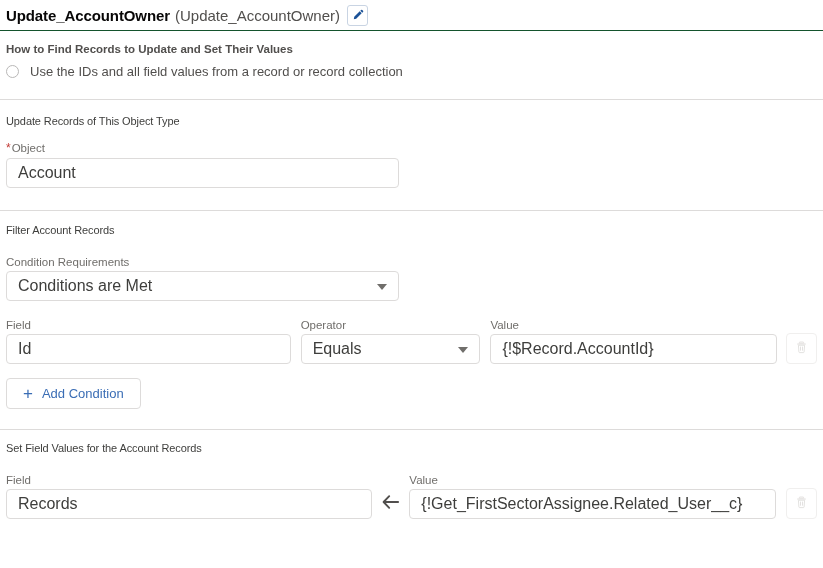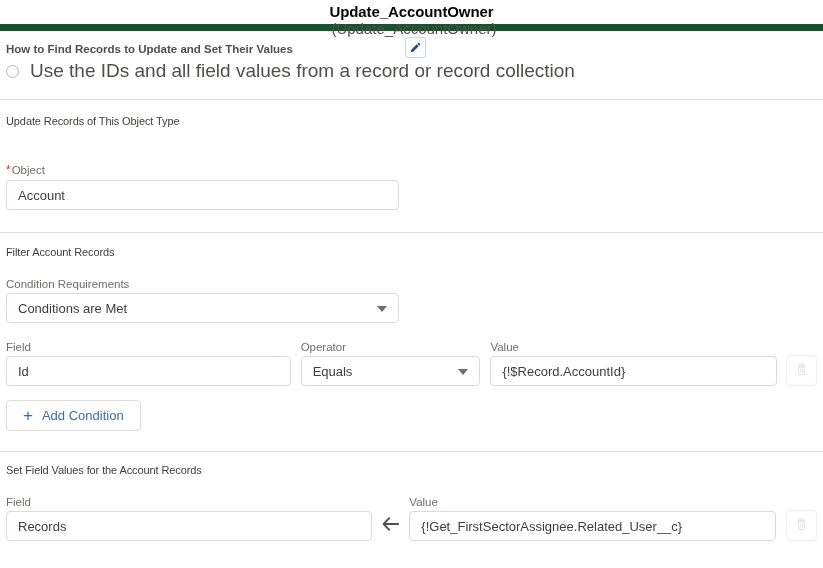--- a/index.html
+++ b/index.html
@@ -16,23 +16,22 @@
     font-size: 13px;
     color: #3e3e3c;
     overflow: hidden;
   }
 
   
   .header {
     height: 31px;
     display: flex;
     align-items: center;
-    padding: 3px 6px;
-    border-bottom: 7px solid #14532d;
-    flex-direction: column;
+    padding: 12px 6px;
+    border-bottom: 1px solid #14532d;
   }
   .title-bold {
     font-size: 15px;
     font-weight: bold;
     color: #080707;
     letter-spacing: -0.1px;
     white-space: nowrap;
   }
   .title-api {
     font-size: 15px;
@@ -116,36 +115,36 @@
     left: 50%;
     top: 50%;
     width: 7px;
     height: 7px;
     margin-left: -3.5px;
     margin-top: -3.5px;
     border-radius: 50%;
     background: #0d6bc4;
   }
   .radio-text {
-    font-size: 19px;
+    font-size: 13px;
     color: #514f4d;
     white-space: nowrap;
     text-align: right;
   }
 
   
   .inp {
     height: 30px;
     border: 1px solid #dddbda;
     border-radius: 4px;
     background: #ffffff;
     display: flex;
     align-items: center;
     padding: 0 11px;
-    font-size: 13px;
+    font-size: 16px;
     color: #3e3e3c;
     white-space: nowrap;
     overflow: hidden;
     cursor: text;
   }
   .sel {
     position: relative;
     padding-right: 28px;
     cursor: pointer;
   }
@@ -243,21 +242,21 @@
   </div>
 
 </div>
 
 <div style="height:18px"></div>
 <div class="divider"></div>
 
 <div class="section" style="padding-top:15px;">
   <div class="section-heading">Update Records of This Object Type</div>
 
-  <div style="margin-top:36px;">
+  <div style="margin-top:14px;">
     <label class="field-label">
       <span class="req-star">*</span><span>Object</span>
     </label>
     <div class="inp" style="width:393px;">
       <span>Account</span>
     </div>
   </div>
 </div>
 
 <div style="height:22px"></div>

